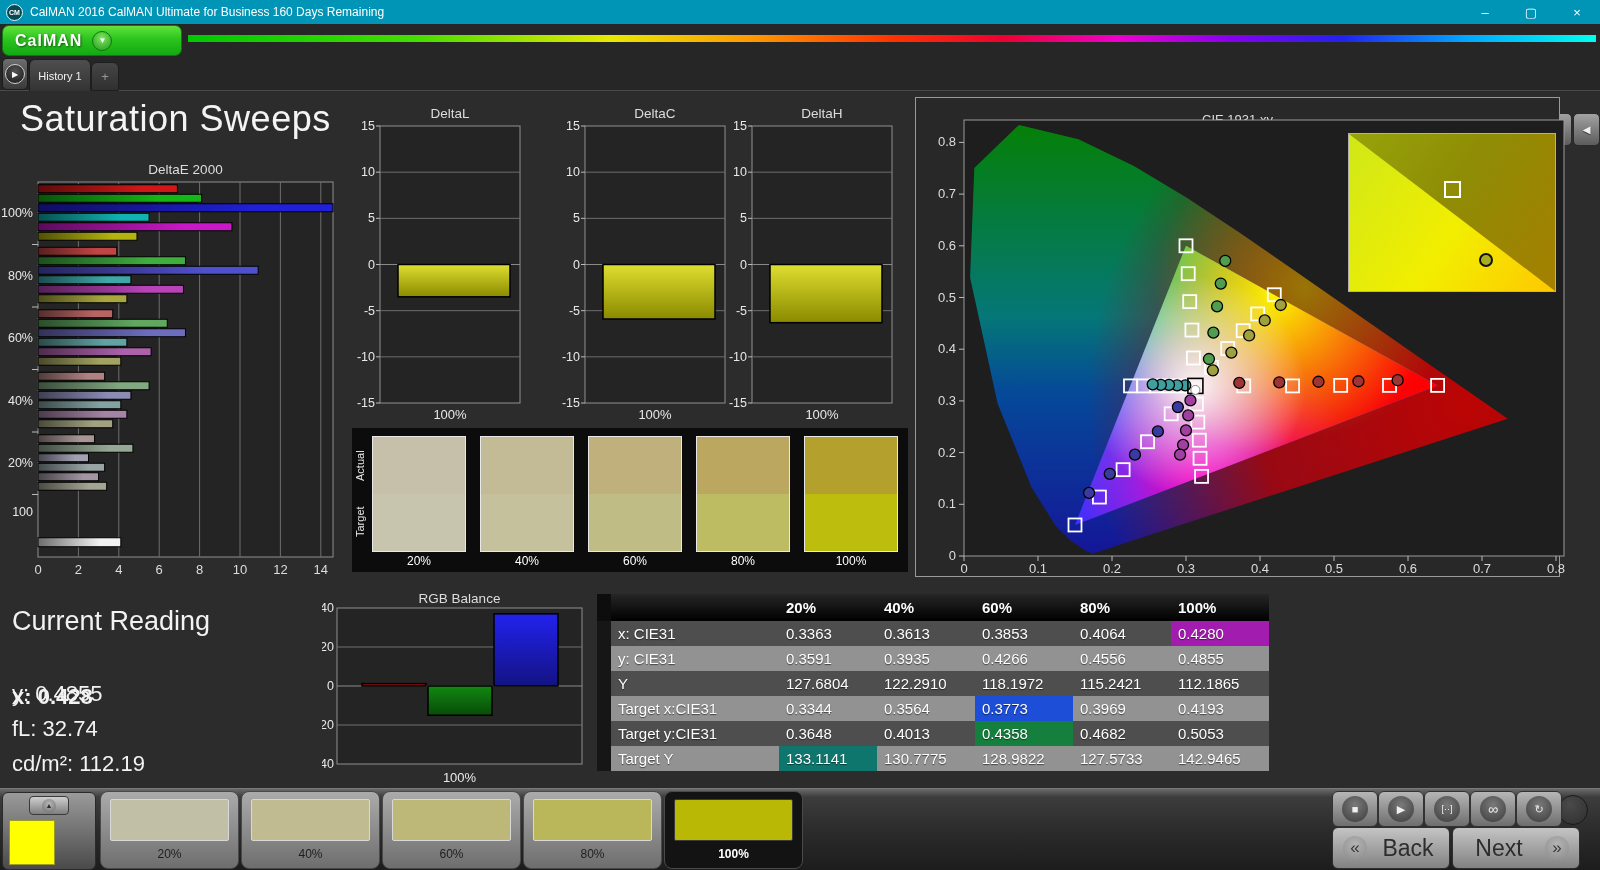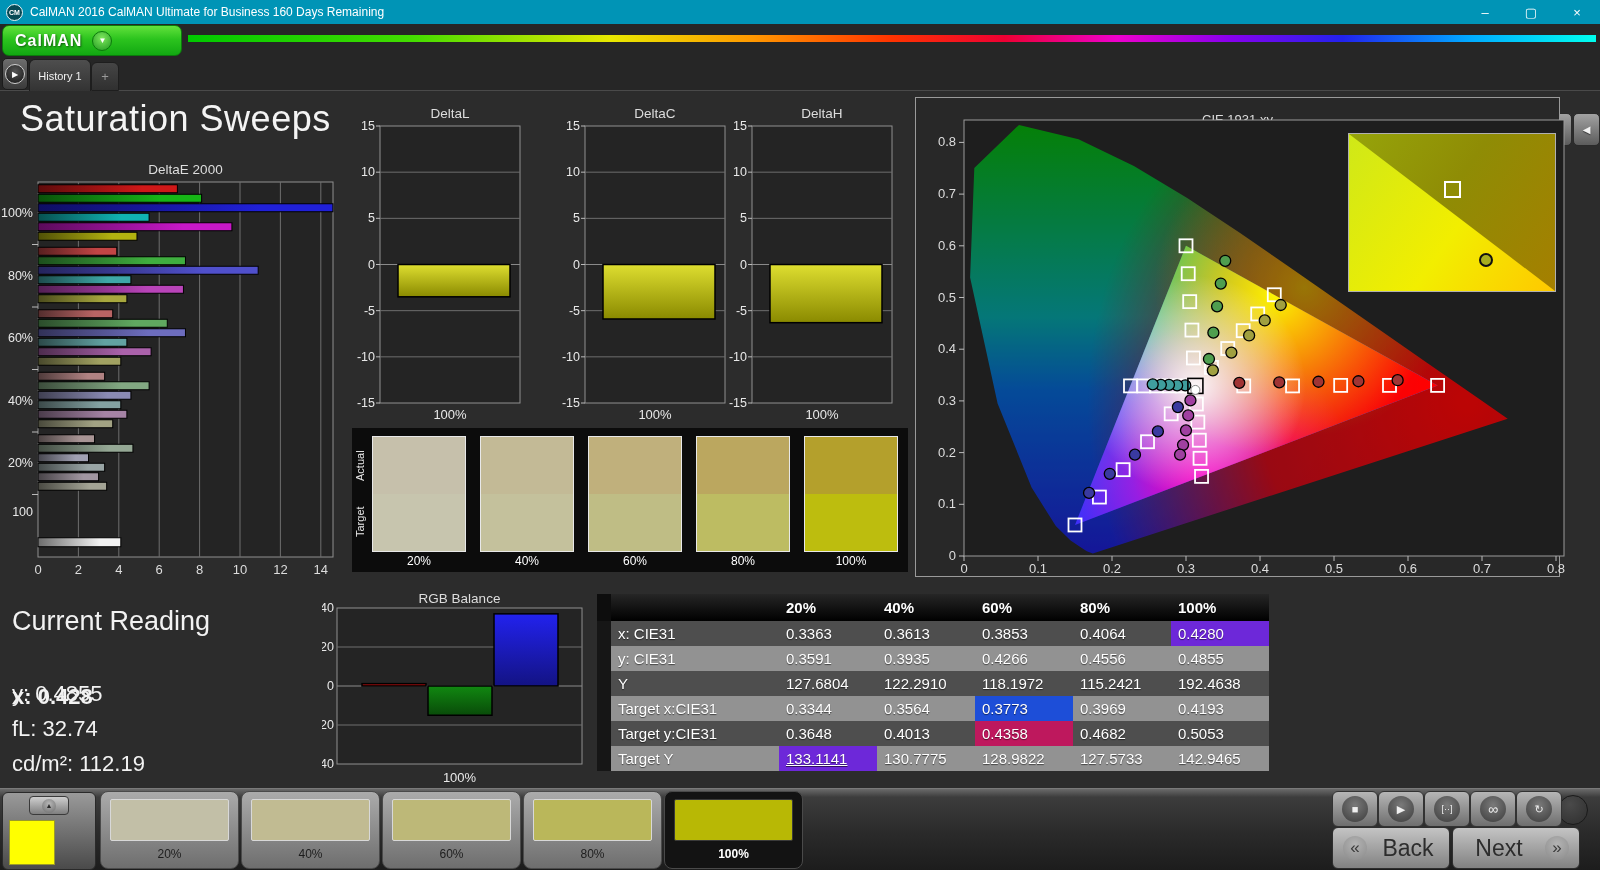--- a/index.html
+++ b/index.html
@@ -723,62 +723,62 @@
         <div class="tcell" style="width: 91px; background: linear-gradient(rgb(38, 38, 38), rgb(0, 0, 0));">80%</div>
         <div class="tcell" style="width: 91px; background: linear-gradient(rgb(38, 38, 38), rgb(0, 0, 0));">100%</div>
       </div>
       <div class="trow">
         <div class="tcell" style="width: 14px; padding: 0px; background: rgb(22, 22, 22);"></div>
         <div class="tcell" style="width: 161px; background: rgb(78, 78, 78);">x: CIE31</div>
         <div class="tcell" style="width: 91px; background: rgb(78, 78, 78);">0.3363</div>
         <div class="tcell" style="width: 91px; background: rgb(78, 78, 78);">0.3613</div>
         <div class="tcell" style="width: 91px; background: rgb(78, 78, 78);">0.3853</div>
         <div class="tcell" style="width: 91px; background: rgb(78, 78, 78);">0.4064</div>
-        <div class="tcell" style="width: 91px; background: #6d28d9;">0.4280</div>
+        <div class="tcell" style="width: 91px; background: #a21caf;">0.4280</div>
       </div>
       <div class="trow">
         <div class="tcell" style="width: 14px; padding: 0px; background: rgb(22, 22, 22);"></div>
         <div class="tcell" style="width: 161px; background: rgb(146, 146, 146);">y: CIE31</div>
         <div class="tcell" style="width: 91px; background: rgb(146, 146, 146);">0.3591</div>
         <div class="tcell" style="width: 91px; background: rgb(146, 146, 146);">0.3935</div>
         <div class="tcell" style="width: 91px; background: rgb(146, 146, 146);">0.4266</div>
         <div class="tcell" style="width: 91px; background: rgb(146, 146, 146);">0.4556</div>
         <div class="tcell" style="width: 91px; background: rgb(146, 146, 146);">0.4855</div>
       </div>
       <div class="trow">
         <div class="tcell" style="width: 14px; padding: 0px; background: rgb(22, 22, 22);"></div>
         <div class="tcell" style="width: 161px; background: rgb(78, 78, 78);">Y</div>
         <div class="tcell" style="width: 91px; background: rgb(78, 78, 78);">127.6804</div>
         <div class="tcell" style="width: 91px; background: rgb(78, 78, 78);">122.2910</div>
         <div class="tcell" style="width: 91px; background: rgb(78, 78, 78);">118.1972</div>
         <div class="tcell" style="width: 91px; background: rgb(78, 78, 78);">115.2421</div>
-        <div class="tcell" style="width: 91px; background: rgb(78, 78, 78);">192.4638</div>
+        <div class="tcell" style="width: 91px; background: rgb(78, 78, 78);">112.1865</div>
       </div>
       <div class="trow">
         <div class="tcell" style="width: 14px; padding: 0px; background: rgb(22, 22, 22);"></div>
         <div class="tcell" style="width: 161px; background: rgb(146, 146, 146);">Target x:CIE31</div>
         <div class="tcell" style="width: 91px; background: rgb(146, 146, 146);">0.3344</div>
         <div class="tcell" style="width: 91px; background: rgb(146, 146, 146);">0.3564</div>
         <div class="tcell" style="width: 91px; background: #1d4ed8;">0.3773</div>
         <div class="tcell" style="width: 91px; background: rgb(146, 146, 146);">0.3969</div>
         <div class="tcell" style="width: 91px; background: rgb(146, 146, 146);">0.4193</div>
       </div>
       <div class="trow">
         <div class="tcell" style="width: 14px; padding: 0px; background: rgb(22, 22, 22);"></div>
         <div class="tcell" style="width: 161px; background: rgb(78, 78, 78);">Target y:CIE31</div>
         <div class="tcell" style="width: 91px; background: rgb(78, 78, 78);">0.3648</div>
         <div class="tcell" style="width: 91px; background: rgb(78, 78, 78);">0.4013</div>
-        <div class="tcell" style="width: 91px; background: #be185d;">0.4358</div>
+        <div class="tcell" style="width: 91px; background: #15803d;">0.4358</div>
         <div class="tcell" style="width: 91px; background: rgb(78, 78, 78);">0.4682</div>
         <div class="tcell" style="width: 91px; background: rgb(78, 78, 78);">0.5053</div>
       </div>
       <div class="trow">
         <div class="tcell" style="width: 14px; padding: 0px; background: rgb(22, 22, 22);"></div>
         <div class="tcell" style="width: 161px; background: rgb(146, 146, 146);">Target Y</div>
-        <div class="tcell" style="width: 91px; background: #6d28d9; text-decoration: underline;">133.1141</div>
+        <div class="tcell" style="width: 91px; background: #0f766e;">133.1141</div>
         <div class="tcell" style="width: 91px; background: rgb(146, 146, 146);">130.7775</div>
         <div class="tcell" style="width: 91px; background: rgb(146, 146, 146);">128.9822</div>
         <div class="tcell" style="width: 91px; background: rgb(146, 146, 146);">127.5733</div>
         <div class="tcell" style="width: 91px; background: rgb(146, 146, 146);">142.9465</div>
       </div>
     </div>
 
   <div class="abs bottombar">
     <div class="bl-panel">
       <div class="up-btn" style="left:26px;top:3px;width:38px;height:17px;">

